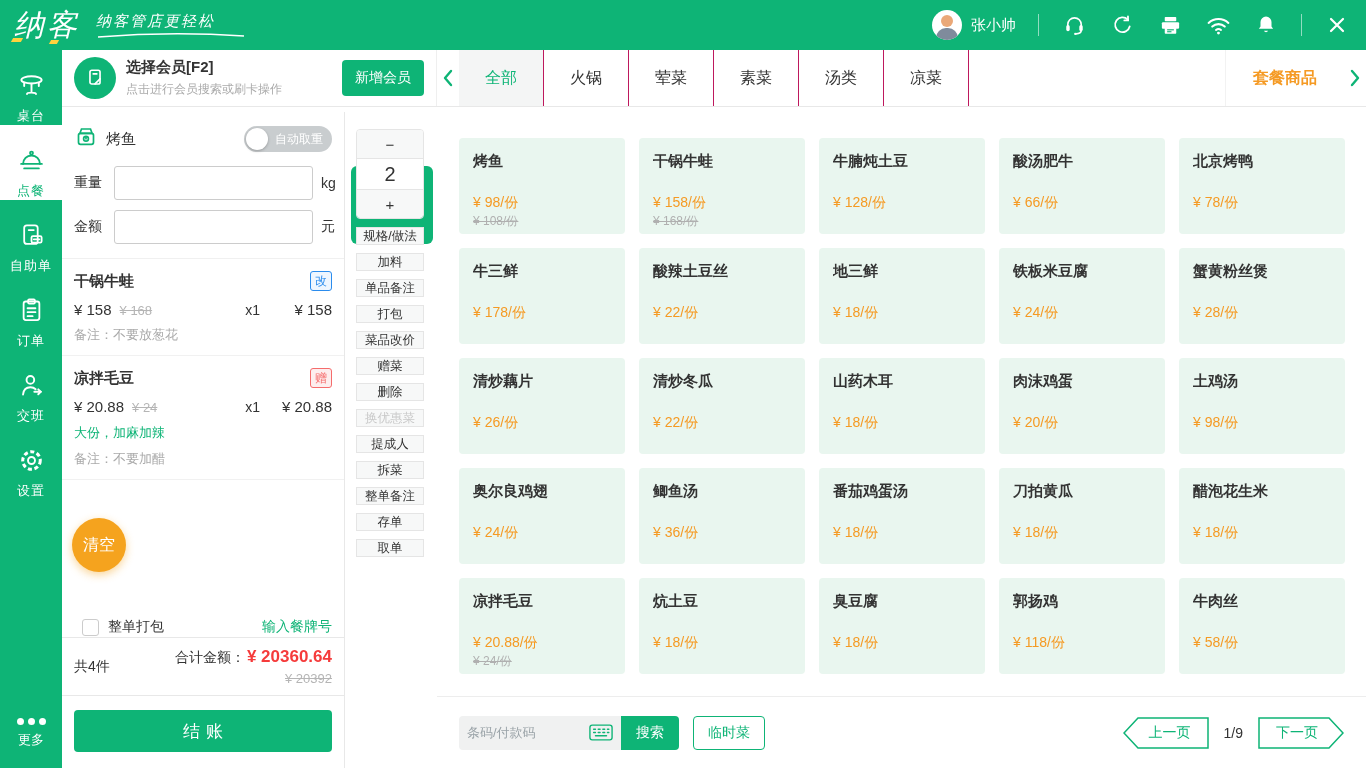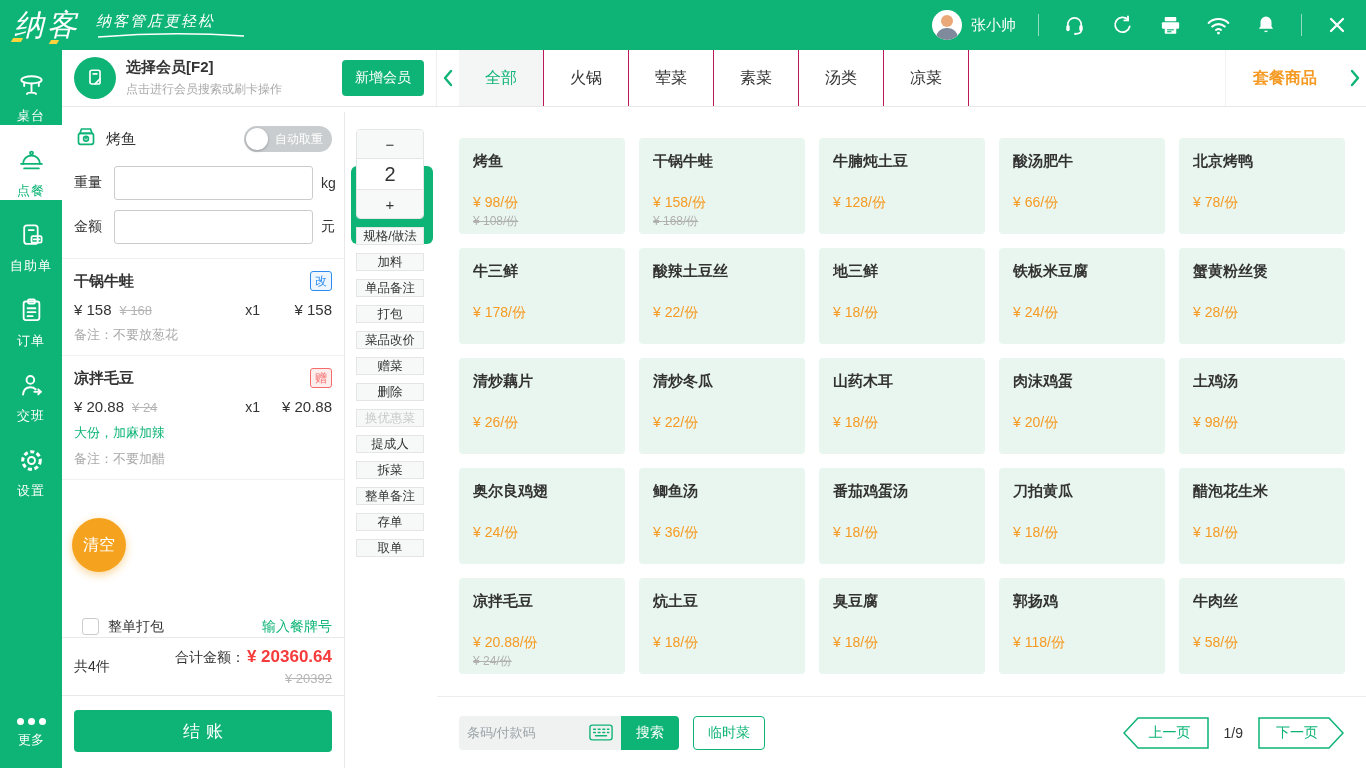--- a/index.html
+++ b/index.html
@@ -78,21 +78,21 @@
   .oi-price-row{display:flex;align-items:baseline;margin-top:10px;}
   .oi-price{font-size:15px;color:#333;}
   .oi-orig{margin-left:8px;font-size:13px;color:#b5b5b5;text-decoration:line-through;}
   .oi-qty{margin-left:auto;font-size:14px;color:#333;}
   .oi-total{width:72px;text-align:right;font-size:15px;color:#333;}
   .oi-spec{margin-top:9px;font-size:13px;color:var(--green);}
   .oi-spec:empty{display:none;}
   .oi-note{margin-top:8px;font-size:13px;color:#aaa;}
 
   .clear-btn{position:absolute;left:10px;top:406px;width:54px;height:54px;border-radius:50%;background:#f5a31e;color:#fff;font-size:16px;display:flex;align-items:center;justify-content:center;cursor:pointer;box-shadow:0 3px 8px rgba(245,163,30,.45);}
-  .pack-row{position:absolute;left:12px;right:12px;bottom:132px;display:flex;padding-left:8px;}
+  .pack-row{position:absolute;left:12px;right:12px;bottom:132px;display:flex;align-items:center;padding-left:8px;}
   .checkbox{width:17px;height:17px;border:1px solid #ccc;border-radius:3px;background:#fff;cursor:pointer;flex-shrink:0;}
   .pack-label{margin-left:9px;font-size:14px;color:#333;}
   .tableno-link{margin-left:auto;font-size:14px;color:var(--green);cursor:pointer;}
   .totals-row{position:absolute;left:0;right:0;bottom:72px;border-top:1px solid var(--border);border-bottom:1px solid var(--border);padding:9px 12px;display:flex;}
   .count-text{font-size:14px;color:#333;align-self:center;}
   .totals-right{margin-left:auto;text-align:right;}
   .total-line{display:flex;align-items:baseline;justify-content:flex-end;}
   .total-label{font-size:14px;color:#333;}
   .total-value{font-size:17px;font-weight:bold;color:var(--red);margin-left:2px;}
   .total-orig{font-size:13px;color:#b5b5b5;text-decoration:line-through;margin-top:4px;}

